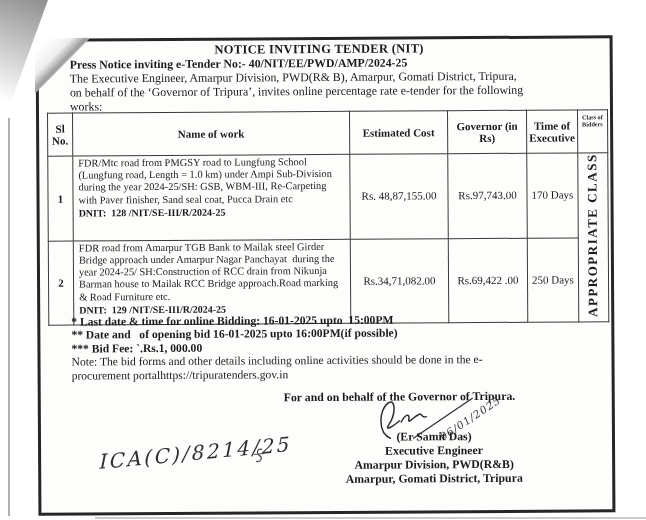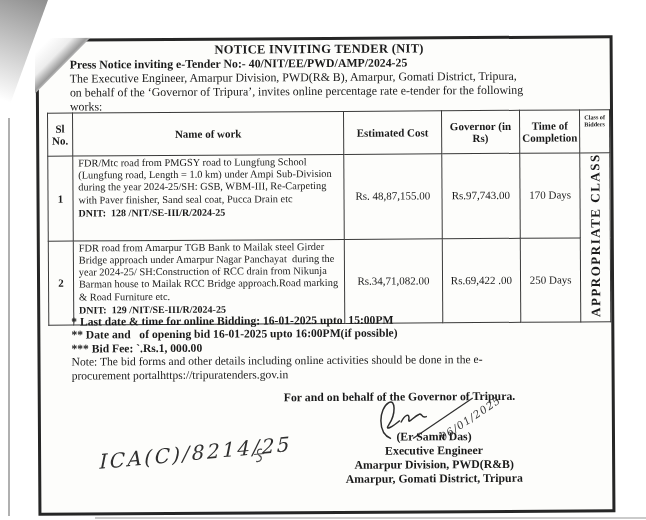--- a/index.html
+++ b/index.html
@@ -134,21 +134,21 @@
           <col class="c-earnest">
           <col class="c-time">
           <col class="c-class">
       </colgroup>
       <thead>
         <tr class="hdr">
           <th>Sl No.</th>
           <th>Name of work</th>
           <th>Estimated Cost</th>
           <th>Governor (in Rs)</th>
-          <th>Time of Completion</th>
+          <th>Time of Executive</th>
           <th class="th-class">Class of Bidders</th>
         </tr>
       </thead>
       <tbody>
         <tr class="r1">
           <td class="td-sl">1</td>
           <td class="td-work">
             <div class="work-desc">FDR/Mtc road from PMGSY road to Lungfung School (Lungfung road, Length = 1.0 km) under Ampi Sub-Division during the year 2024-25/SH: GSB, WBM-III, Re-Carpeting with Paver finisher, Sand seal coat, Pucca Drain etc</div>
             <div class="dnit">DNIT: &nbsp;128 /NIT/SE-III/R/2024-25</div>
           </td>

